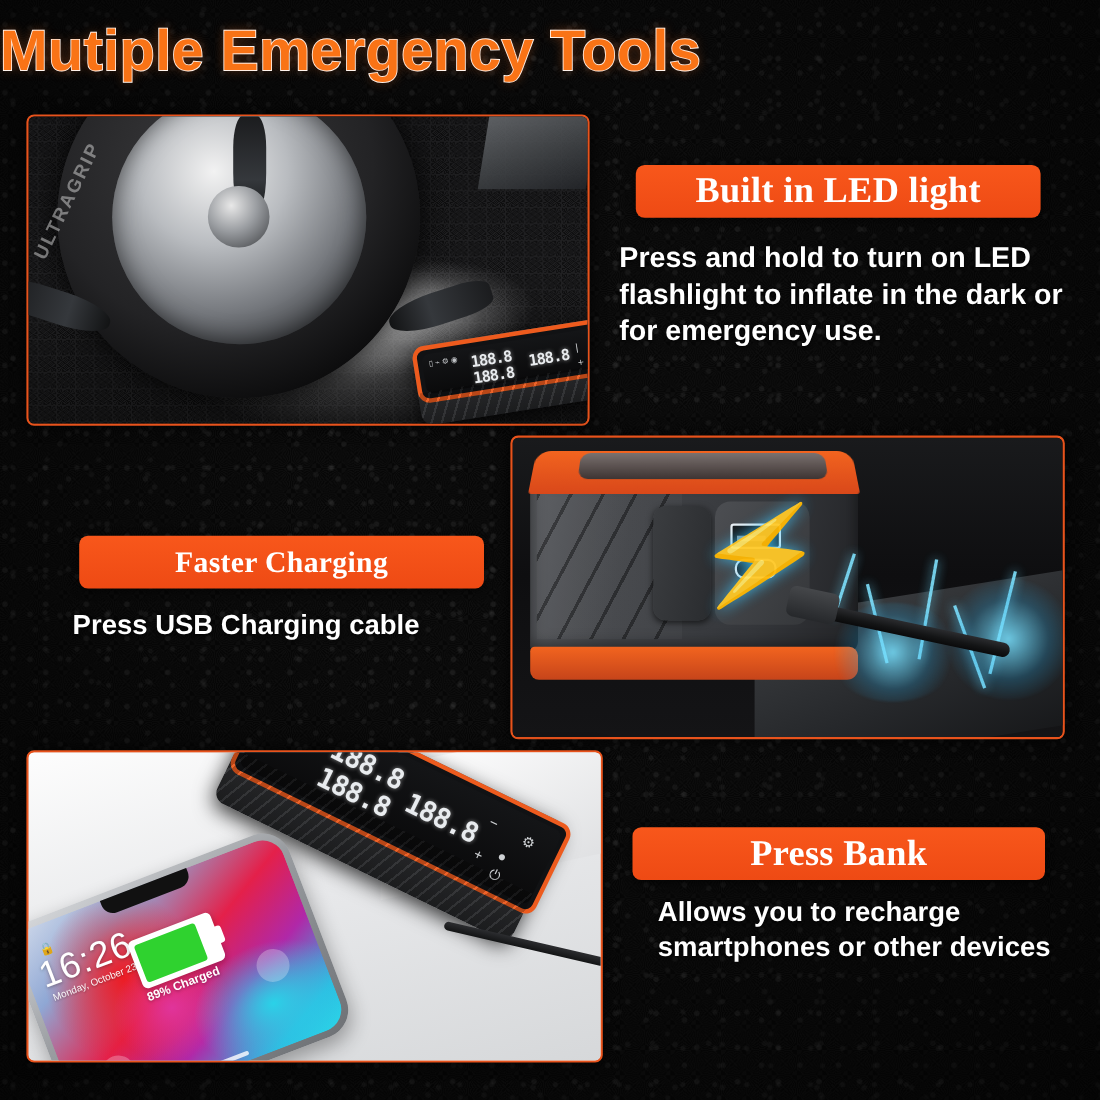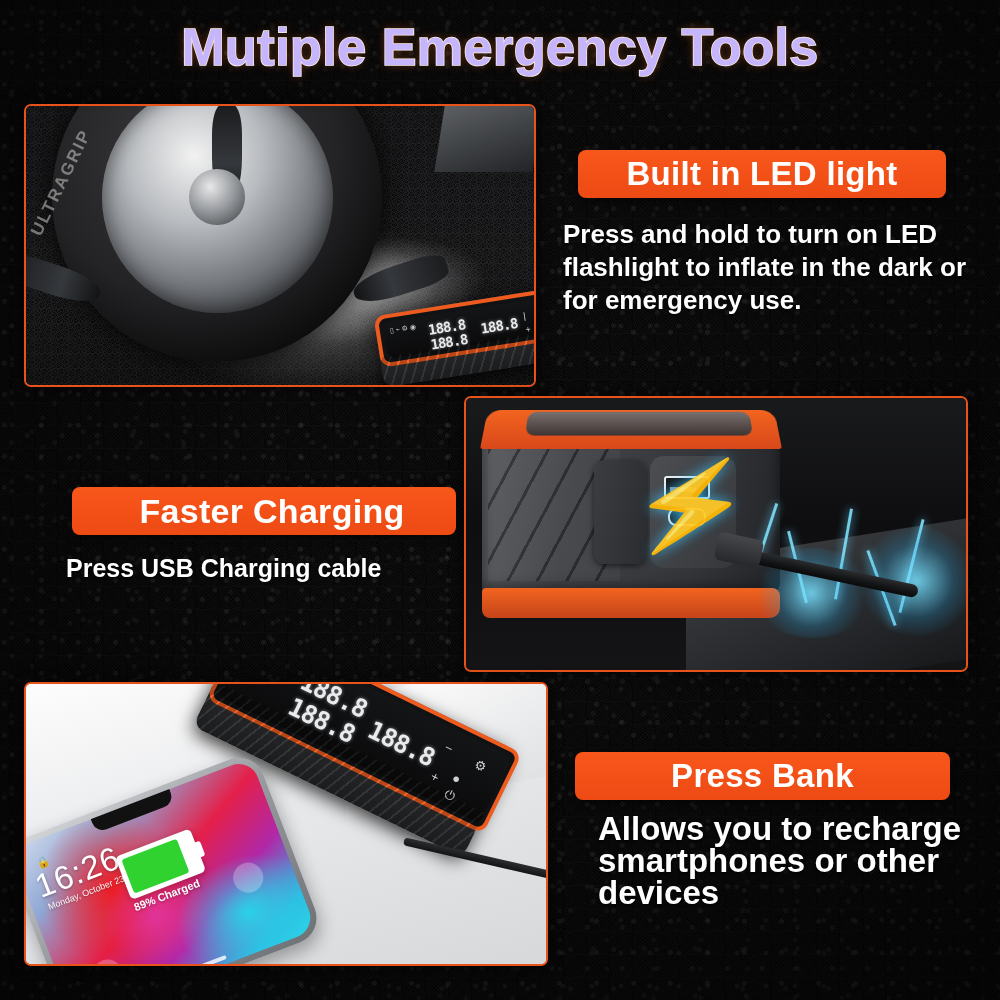--- a/index.html
+++ b/index.html
@@ -25,25 +25,25 @@
     opacity:.95;
   }
   #bg-vignette{
     position:absolute;inset:0;
     background:radial-gradient(ellipse at 50% 45%, rgba(0,0,0,0) 30%, rgba(0,0,0,.55) 100%);
   }
 
   
   .headline{
     position:absolute;left:0;top:16px;width:100%;
-    text-align:center;
+    text-align:left;
     font-size:52px;line-height:62px;
     font-weight:bold;
     letter-spacing:.5px;
-    color:#c4b5fd;
+    color:#f97316;
     -webkit-text-stroke:1.6px #ffffff;
     paint-order:stroke fill;
     text-shadow:0 0 10px rgba(255,120,40,.35);
     font-stretch:condensed;
   }
 
   
   .panel{
     position:absolute;
     border:2px solid #E8531C;
@@ -284,34 +284,35 @@
 
   
   .badge{
     position:absolute;
     background:linear-gradient(180deg,#F8571B 0%,#EE4A14 100%);
     border-radius:8px;
     color:#fff;font-weight:bold;
     display:flex;align-items:center;justify-content:center;
     box-shadow:0 2px 8px rgba(0,0,0,.55);
     letter-spacing:.3px;
+    font-family:Liberation Serif, serif;
   }
   .body-txt{
     position:absolute;color:#ffffff;font-weight:bold;
     text-shadow:0 1px 3px rgba(0,0,0,.85);
   }
 
   #badge-led{left:578px;top:150px;width:368px;height:48px;font-size:33px;}
   #txt-led{left:563px;top:218px;width:420px;font-size:26px;line-height:33px;}
 
-  #badge-charging{left:72px;top:487px;width:368px;height:48px;font-size:34px;padding-left:16px;}
+  #badge-charging{left:72px;top:487px;width:368px;height:48px;font-size:27px;}
   #txt-charging{left:66px;top:552px;width:420px;font-size:25px;line-height:32px;}
 
   #badge-bank{left:575px;top:752px;width:375px;height:48px;font-size:33px;}
-  #txt-bank{left:598px;top:813px;width:390px;font-size:33px;line-height:32px;}
+  #txt-bank{left:598px;top:813px;width:390px;font-size:25px;line-height:32px;}
 </style>
 </head>
 <body>
 
 <div id="bg-texture"></div>
 <div id="bg-vignette"></div>
 
 <div class="headline">Mutiple Emergency Tools</div>
 
 <div class="panel" id="panel-led">

